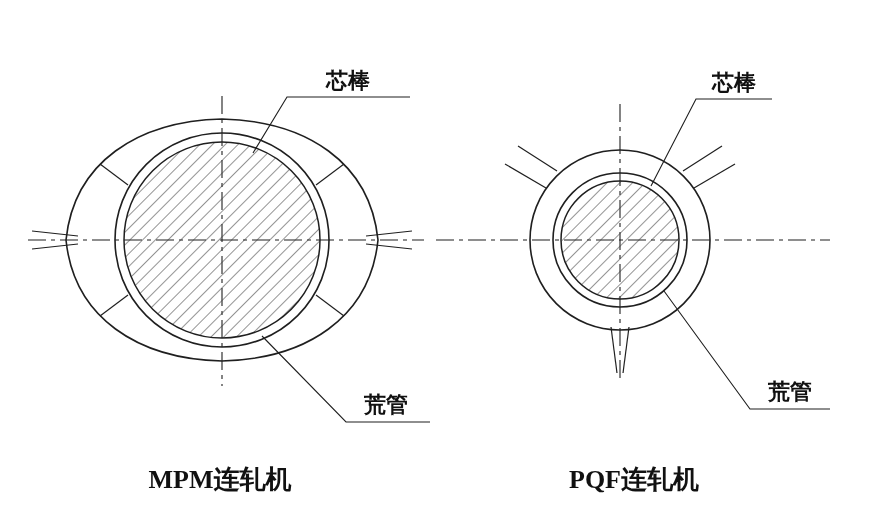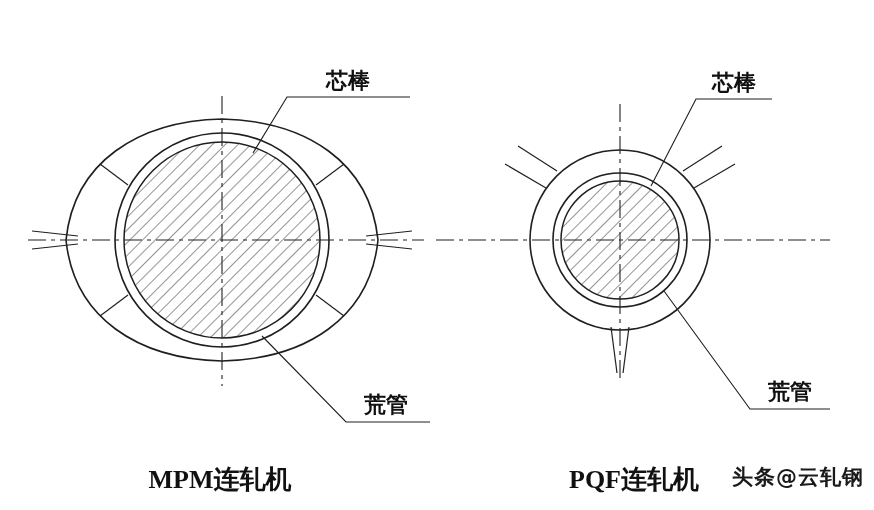--- a/index.html
+++ b/index.html
@@ -108,14 +108,13 @@
       <polyline class="leader" points="772,99 696,99 651,186"></polyline>
       <text class="part-label" x="734" y="90">芯棒</text>
 
       <polyline class="leader" points="664,291 750,409 830,409"></polyline>
       <text class="part-label" x="790" y="399">荒管</text>
 
       <text class="caption" x="634" y="488">PQF连轧机</text>
     </g>
   </svg>
 
-  <div class="watermark">头条@云轧钢</div>
 </div>
 
 </body></html>

